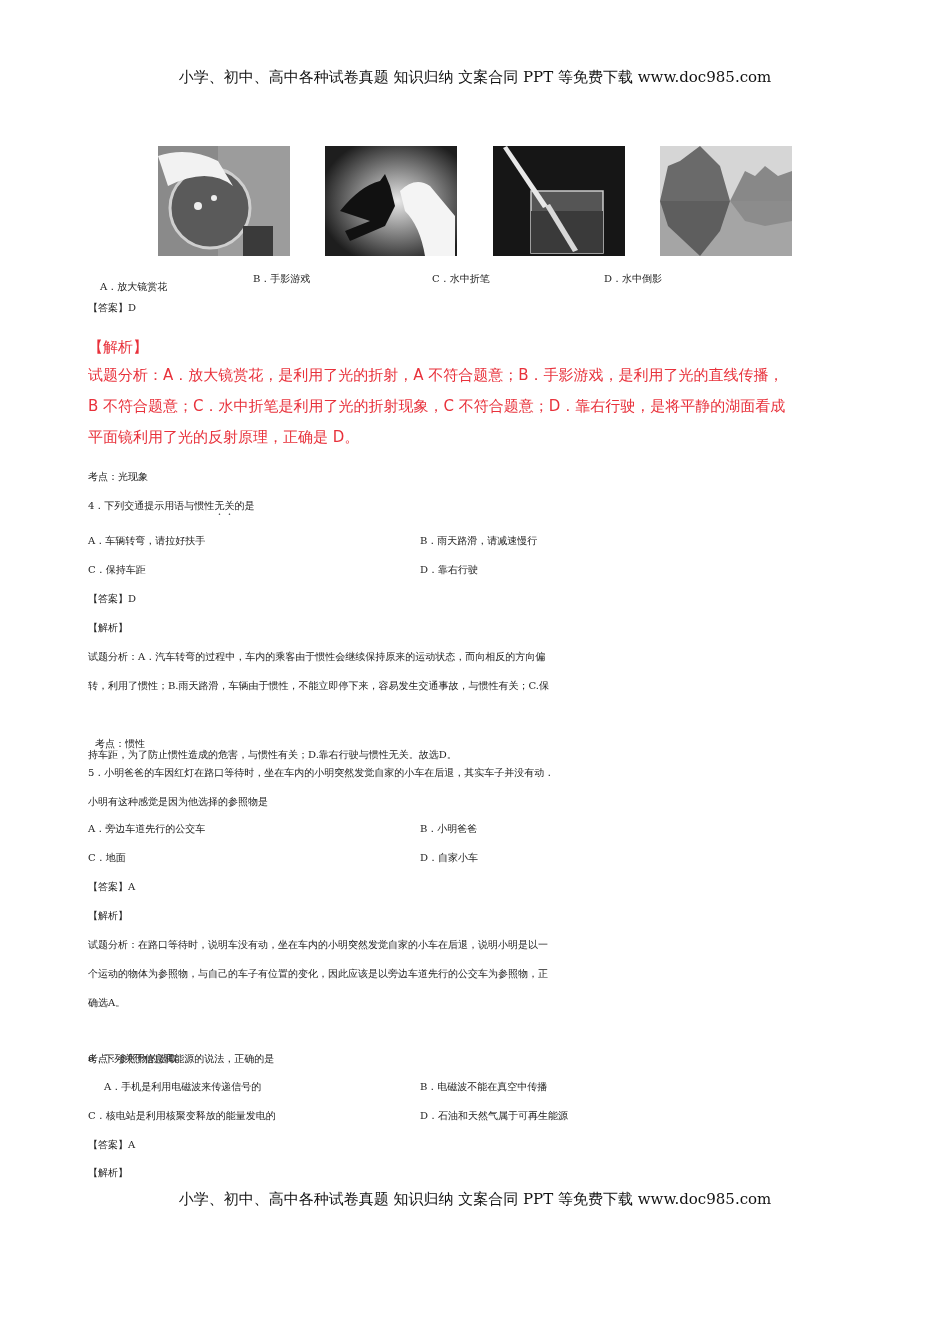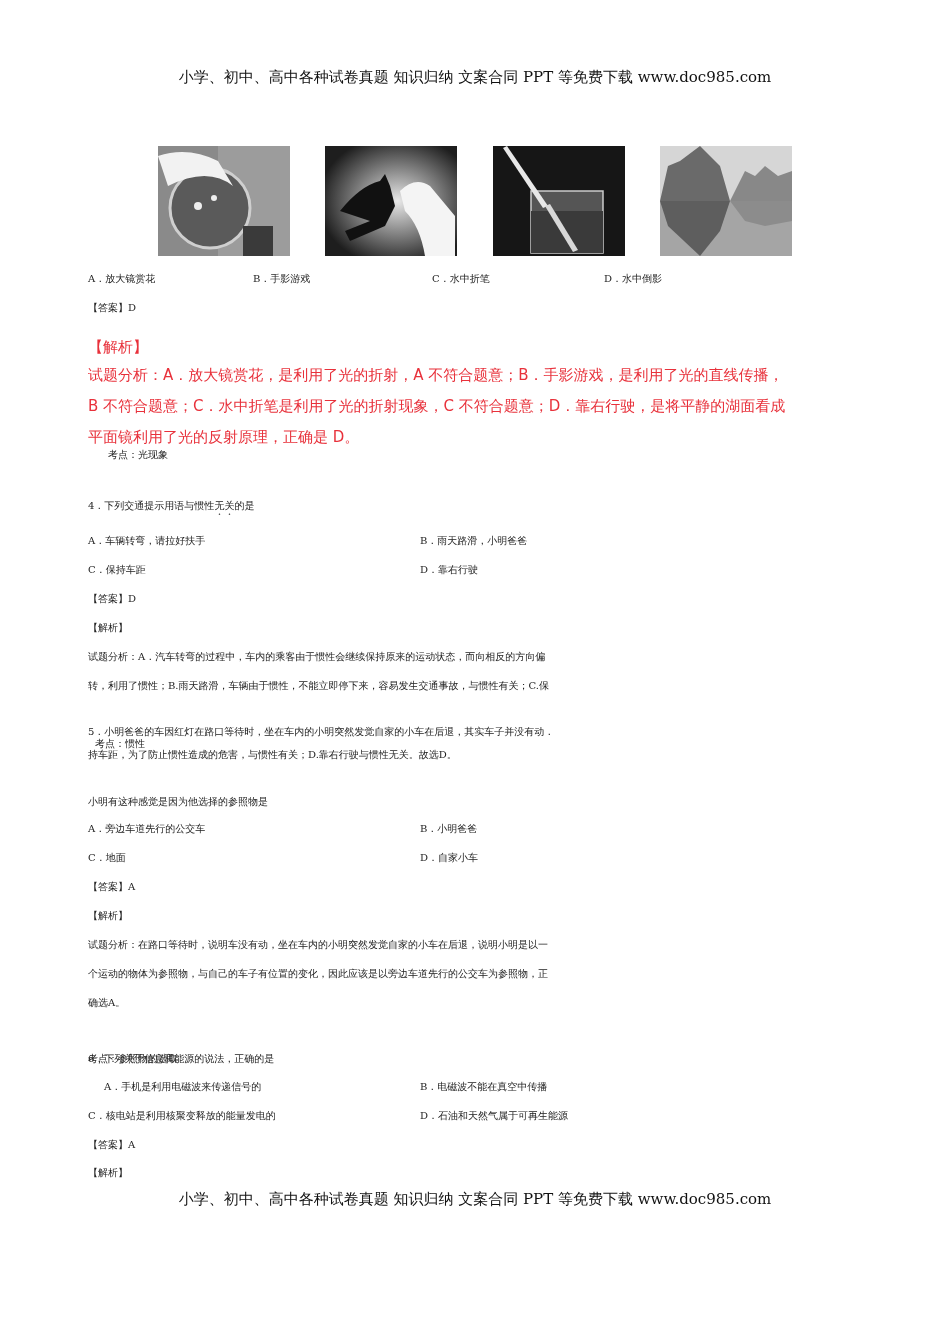--- a/index.html
+++ b/index.html
@@ -61,49 +61,49 @@
       <path d="M0 55 L8 20 L20 15 L40 0 L60 20 L70 55 Z" fill="#6a6a6a"></path>
       <path d="M70 55 L85 25 L95 30 L105 20 L118 30 L132 25 L132 55 Z" fill="#888"></path>
       <rect y="55" width="132" height="55" fill="#a5a5a5"></rect>
       <path d="M0 55 L8 80 L40 110 L60 85 L70 55 Z" fill="#5e5e5e"></path>
       <path d="M70 55 L85 75 L105 80 L132 75 L132 55 Z" fill="#8c8c8c"></path>
     </svg>
   </div>
 </div>
 
 <div class="line" style="top:272px;">
-  <span style="position:absolute;left:0;">A．放大镜赏花</span>
+  <span style="position:absolute;left:12px;margin-top:8px;">A．放大镜赏花</span>
   <span style="position:absolute;left:165px;">B．手影游戏</span>
   <span style="position:absolute;left:344px;">C．水中折笔</span>
   <span style="position:absolute;left:500px;margin-left:16px;">D．水中倒影</span>
 </div>
 <div class="line" style="top:301px;">【答案】D</div>
 <div class="line red" style="top:338px;">【解析】</div>
 <div class="line red" style="top:366px;">试题分析：A．放大镜赏花，是利用了光的折射，A 不符合题意；B．手影游戏，是利用了光的直线传播，</div>
 <div class="line red" style="top:397px;">B 不符合题意；C．水中折笔是利用了光的折射现象，C 不符合题意；D．靠右行驶，是将平静的湖面看成</div>
 <div class="line red" style="top:428px;">平面镜利用了光的反射原理，正确是 D。</div>
-<div class="line" style="top:448px;margin-left:20px;">考点：光现象</div>
+<div class="line" style="top:470px;">考点：光现象</div>
 
 <div class="line" style="top:499px;"><span>4．下列交通提示用语与惯性</span><span class="dot">无关</span><span>的是</span></div>
 <div class="line" style="top:534px;">
   <span style="position:absolute;left:0;">A．车辆转弯，请拉好扶手</span>
-  <span style="position:absolute;left:332px;">B．雨天路滑，小明爸爸</span>
+  <span style="position:absolute;left:332px;">B．雨天路滑，请减速慢行</span>
 </div>
 <div class="line" style="top:563px;">
   <span style="position:absolute;left:0;">C．保持车距</span>
   <span style="position:absolute;left:332px;">D．靠右行驶</span>
 </div>
 <div class="line" style="top:592px;">【答案】D</div>
 <div class="line" style="top:621px;">【解析】</div>
 <div class="line" style="top:650px;">试题分析：A．汽车转弯的过程中，车内的乘客由于惯性会继续保持原来的运动状态，而向相反的方向偏</div>
 <div class="line" style="top:679px;">转，利用了惯性；B.雨天路滑，车辆由于惯性，不能立即停下来，容易发生交通事故，与惯性有关；C.保</div>
 <div class="line" style="top:748px;">持车距，为了防止惯性造成的危害，与惯性有关；D.靠右行驶与惯性无关。故选D。</div>
 <div class="line" style="top:737px;left:95px;">考点：惯性</div>
 
-<div class="line" style="top:725px;">5．小明爸爸的车因红灯在路口等待时，坐在车内的小明突然发觉自家的小车在后退，其实车子并没有动．</div>
+<div class="line" style="top:766px;">5．小明爸爸的车因红灯在路口等待时，坐在车内的小明突然发觉自家的小车在后退，其实车子并没有动．</div>
 <div class="line" style="top:795px;">小明有这种感觉是因为他选择的参照物是</div>
 <div class="line" style="top:822px;">
   <span style="position:absolute;left:0;">A．旁边车道先行的公交车</span>
   <span style="position:absolute;left:332px;">B．小明爸爸</span>
 </div>
 <div class="line" style="top:851px;">
   <span style="position:absolute;left:0;">C．地面</span>
   <span style="position:absolute;left:332px;">D．自家小车</span>
 </div>
 <div class="line" style="top:880px;">【答案】A</div>

